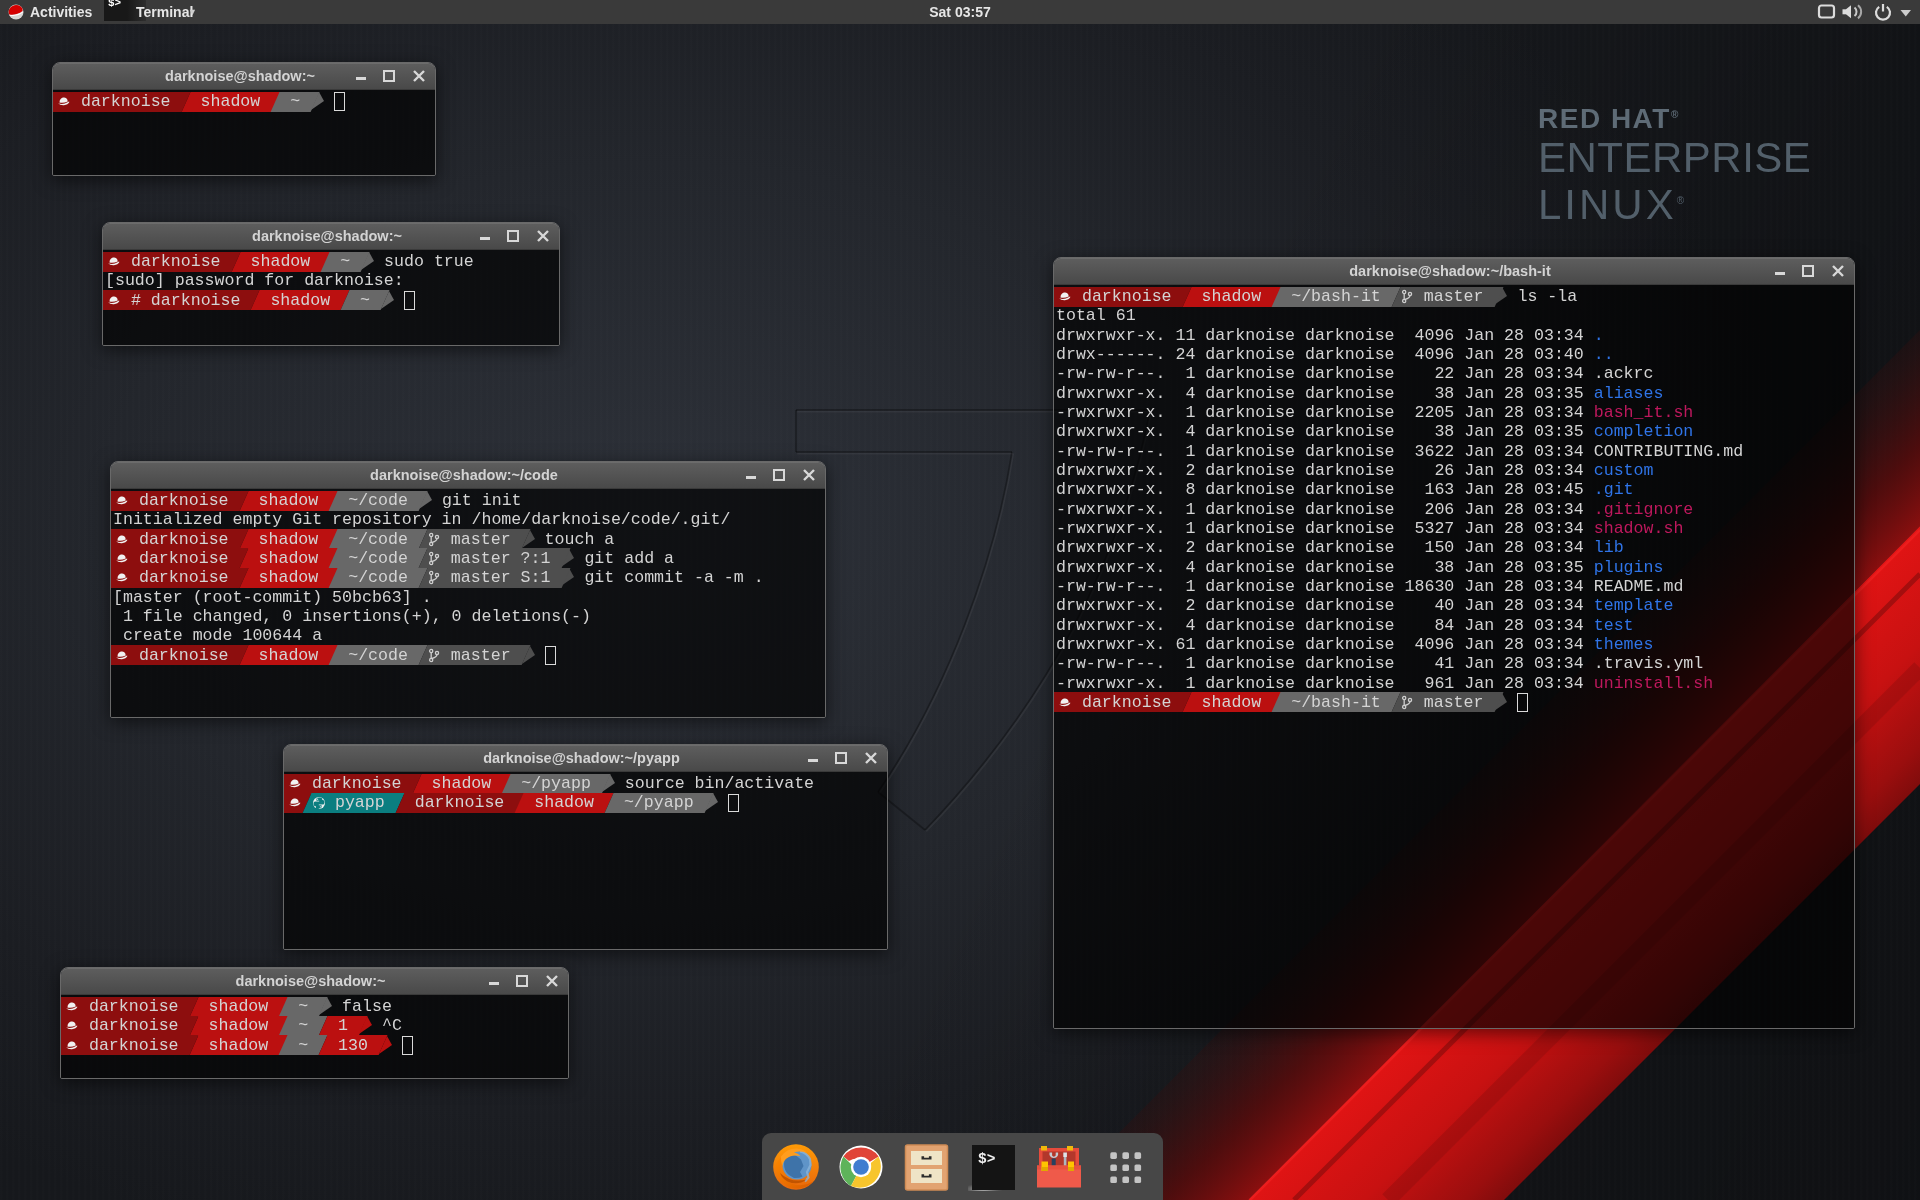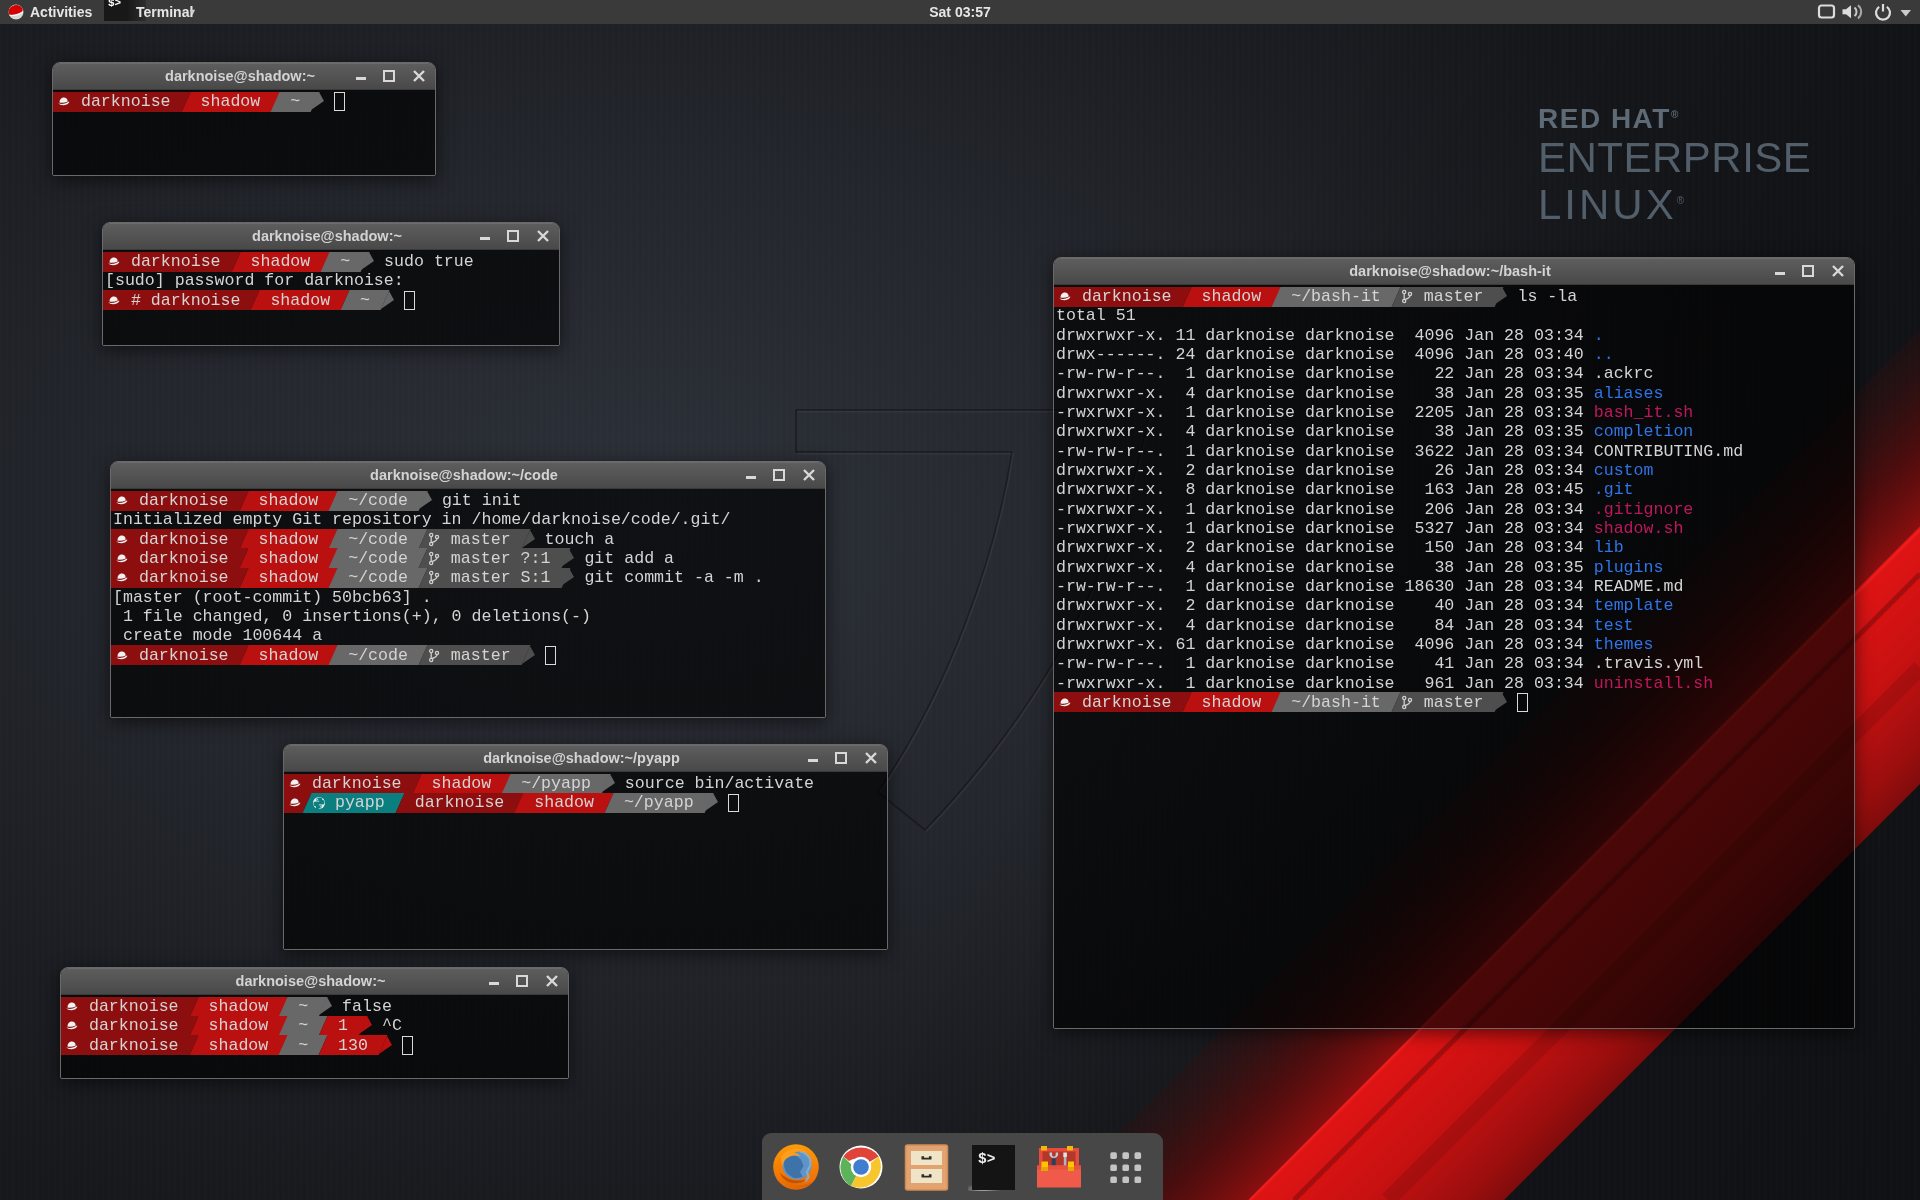--- a/index.html
+++ b/index.html
@@ -299,21 +299,21 @@
   <div class="btn" style="right:6px;"><svg width="20" height="28">
           <path d="M5 9 l10 10 M15 9 l-10 10" stroke="#d8d8d8" stroke-width="2.4"></path>
         </svg></div>
  </div>
  <div class="body">
   <div class="row"><span class="sg c1 first"><i></i><b><span class="ico"><svg width="13" height="13" style="margin-top:3px;">
                 <use href="#hat"></use>
               </svg></span> darknoise </b></span><span class="sg c2"><i></i><b> shadow </b></span><span class="sg c3"><i></i><b> ~/bash-it </b></span><span class="sg c4"><i></i><b><span class="bico"><svg width="12" height="15" style="margin-top:2px;">
                 <use href="#branch"></use>
               </svg></span> master </b></span><span class="tip t4"></span><span class="cmd">ls -la</span></div>
-  <div class="row"><span class="txt">total 51</span></div>
+  <div class="row"><span class="txt">total 61</span></div>
   <div class="row"><span class="txt">drwxrwxr-x. 11 darknoise darknoise  4096 Jan 28 03:34 <span class="blue">.</span></span></div>
   <div class="row"><span class="txt">drwx------. 24 darknoise darknoise  4096 Jan 28 03:40 <span class="blue">..</span></span></div>
   <div class="row"><span class="txt">-rw-rw-r--.  1 darknoise darknoise    22 Jan 28 03:34 .ackrc</span></div>
   <div class="row"><span class="txt">drwxrwxr-x.  4 darknoise darknoise    38 Jan 28 03:35 <span class="blue">aliases</span></span></div>
   <div class="row"><span class="txt">-rwxrwxr-x.  1 darknoise darknoise  2205 Jan 28 03:34 <span class="green">bash_it.sh</span></span></div>
   <div class="row"><span class="txt">drwxrwxr-x.  4 darknoise darknoise    38 Jan 28 03:35 <span class="blue">completion</span></span></div>
   <div class="row"><span class="txt">-rw-rw-r--.  1 darknoise darknoise  3622 Jan 28 03:34 CONTRIBUTING.md</span></div>
   <div class="row"><span class="txt">drwxrwxr-x.  2 darknoise darknoise    26 Jan 28 03:34 <span class="blue">custom</span></span></div>
   <div class="row"><span class="txt">drwxrwxr-x.  8 darknoise darknoise   163 Jan 28 03:45 <span class="blue">.git</span></span></div>
   <div class="row"><span class="txt">-rwxrwxr-x.  1 darknoise darknoise   206 Jan 28 03:34 <span class="green">.gitignore</span></span></div>

